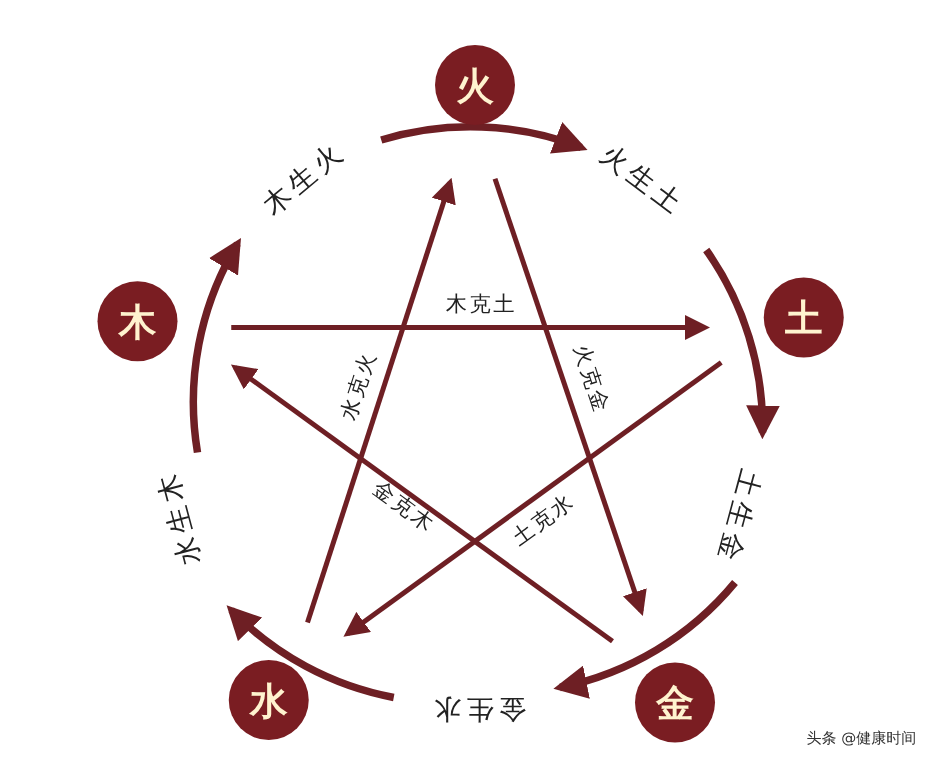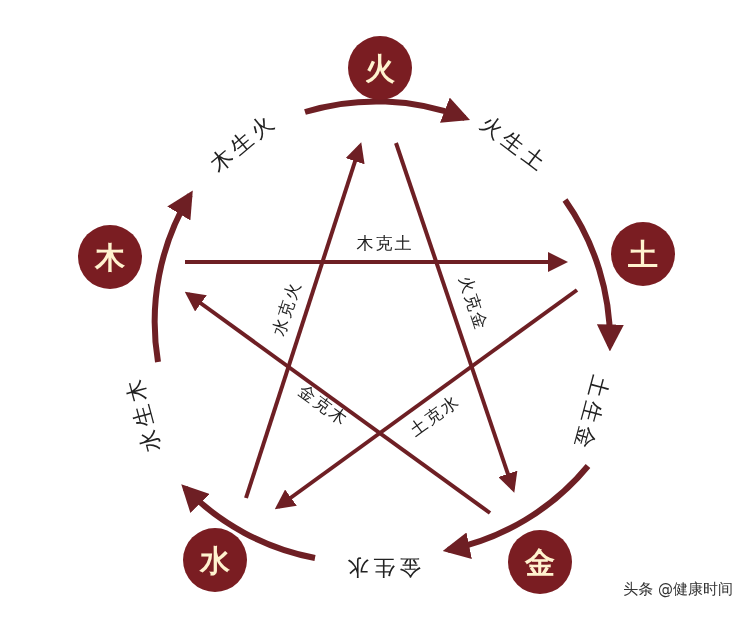--- a/index.html
+++ b/index.html
@@ -1,21 +1,21 @@
 <!DOCTYPE html>
 <html><head>
 <meta charset="utf-8">
 <style>
   html, body { margin:0; padding:0; background:#ffffff; }
   body { width:749px; height:619px; position:relative; overflow:hidden;
          font-family:"DejaVu Sans", sans-serif; }
   #diagram { position:absolute; left:0; top:0; width:749px; height:619px; }
   .elem-text { font-family:"DejaVu Sans", sans-serif; font-weight:bold; font-size:30px; }
   .label { font-family:"DejaVu Sans", sans-serif; font-size:17px; }
-  .watermark { position:absolute; right:16px; bottom:20px; font-size:15px;
+  .watermark { position:absolute; right:16px; bottom:20px; font-size:12px;
                color:#333333; font-family:"DejaVu Sans", sans-serif; }
 </style>
 </head>
 <body>
 
 <svg id="diagram" viewBox="0 0 749 619" xmlns="http://www.w3.org/2000/svg">
   <defs>
     <marker id="ah" viewBox="0 0 10 10" refX="8" refY="5" markerWidth="5" markerHeight="5" orient="auto-start-reverse" markerUnits="strokeWidth">
       <path d="M0,0 L10,5 L0,10 z" fill="#6e1f24"></path>
     </marker>

